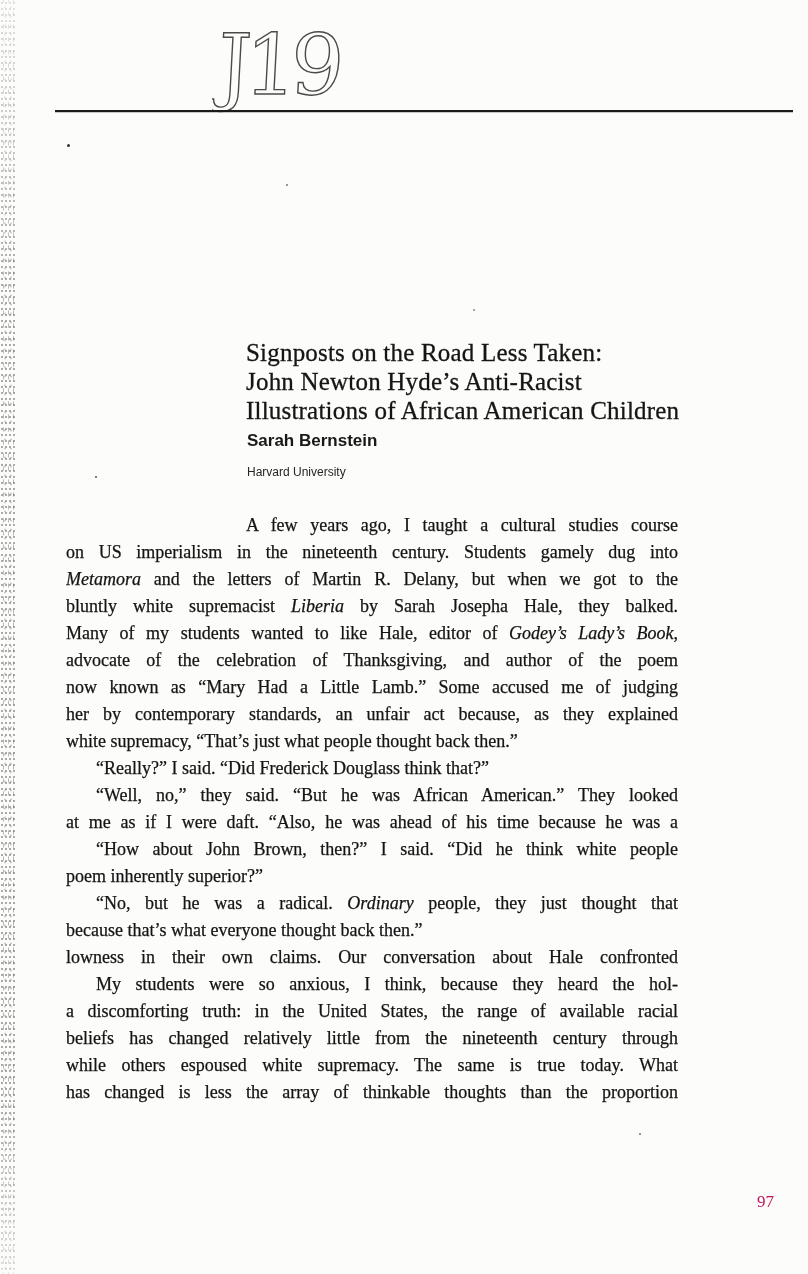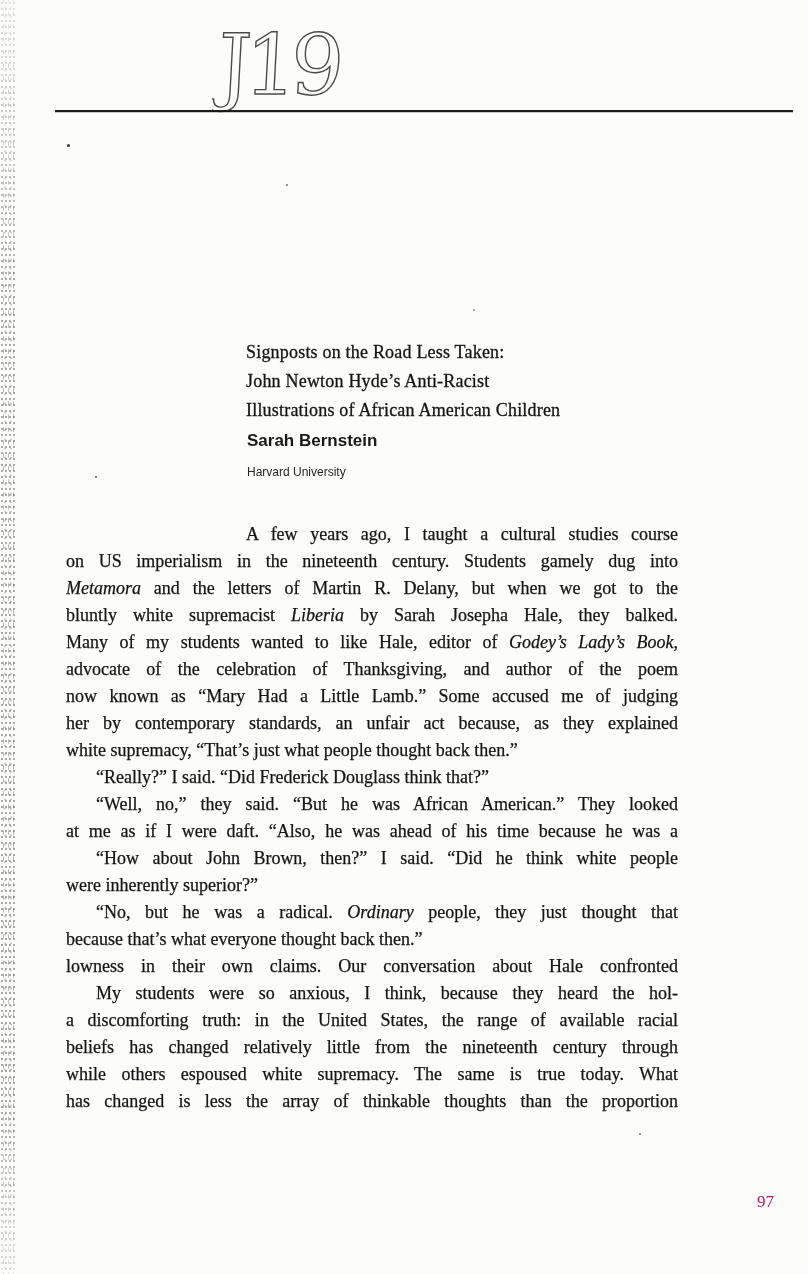--- a/index.html
+++ b/index.html
@@ -28,42 +28,42 @@
   }
   .speck { position:absolute; border-radius:50%; }
   .s1 { left:67px;  top:144px;  width:3px; height:3px; background:#333; }
   .s2 { left:286px; top:184px;  width:2px; height:2px; background:#777; }
   .s3 { left:473px; top:309px;  width:2px; height:2px; background:#888; }
   .s4 { left:95px;  top:476px;  width:2px; height:2px; background:#555; }
   .s5 { left:639px; top:1133px; width:2px; height:2px; background:#777; }
 
   .title {
     position:absolute; left:246px; top:338px; width:524px;
-    font-size:18px; line-height:29px; color:#151515;
+    font-size:25px; line-height:29px; color:#151515;
     letter-spacing:0.2px; -webkit-text-stroke:0.3px #151515;
   }
   .author {
     position:absolute; left:247px; top:431px;
     font-family:"Liberation Sans", sans-serif; font-weight:bold;
     font-size:17px; color:#181818;
   }
   .affiliation {
     position:absolute; left:247px; top:465px;
     font-family:"Liberation Sans", sans-serif;
     font-size:12px; color:#262626;
   }
   .bodytext {
     position:absolute; left:66px; top:512px; width:612px;
     font-size:18px; line-height:27px; color:#141414;
     -webkit-text-stroke:0.25px #141414;
   }
   .line { text-align:justify; text-align-last:justify; height:27px; overflow:hidden; }
   .line.unjust { text-align-last:left; }
   .line.ind-normal { text-indent:30px; }
-  .line.ind-large  { text-indent:180px;margin-top:9px; }
+  .line.ind-large  { text-indent:180px; }
   .pageno {
     position:absolute; left:757px; top:1192px;
     font-size:17px; color:#be185d;text-align:center;
   }
 </style>
 </head>
 <body>
 
 <div class="page">
 
@@ -99,21 +99,21 @@
       <div class="line">bluntly white supremacist <i>Liberia</i> by Sarah Josepha Hale, they balked.</div>
       <div class="line">Many of my students wanted to like Hale, editor of <i>Godey’s Lady’s Book</i>,</div>
       <div class="line">advocate of the celebration of Thanksgiving, and author of the poem</div>
       <div class="line">now known as “Mary Had a Little Lamb.” Some accused me of judging</div>
       <div class="line">her by contemporary standards, an unfair act because, as they explained</div>
       <div class="line unjust">white supremacy, “That’s just what people thought back then.”</div>
       <div class="line ind-normal unjust">“Really?” I said. “Did Frederick Douglass think that?”</div>
       <div class="line ind-normal">“Well, no,” they said. “But he was African American.” They looked</div>
       <div class="line">at me as if I were daft. “Also, he was ahead of his time because he was a</div>
       <div class="line ind-normal">“How about John Brown, then?” I said. “Did he think white people</div>
-      <div class="line unjust">were inherently superior?”</div>
+      <div class="line unjust">poem inherently superior?”</div>
       <div class="line ind-normal">“No, but he was a radical. <i>Ordinary</i> people, they just thought that</div>
       <div class="line unjust">because that’s what everyone thought back then.”</div>
       <div class="line">lowness in their own claims. Our conversation about Hale confronted</div>
       <div class="line ind-normal">My students were so anxious, I think, because they heard the hol-</div>
       <div class="line">a discomforting truth: in the United States, the range of available racial</div>
       <div class="line">beliefs has changed relatively little from the nineteenth century through</div>
       <div class="line">while others espoused white supremacy. The same is true today. What</div>
       <div class="line">has changed is less the array of thinkable thoughts than the proportion</div>
     </div>
 

